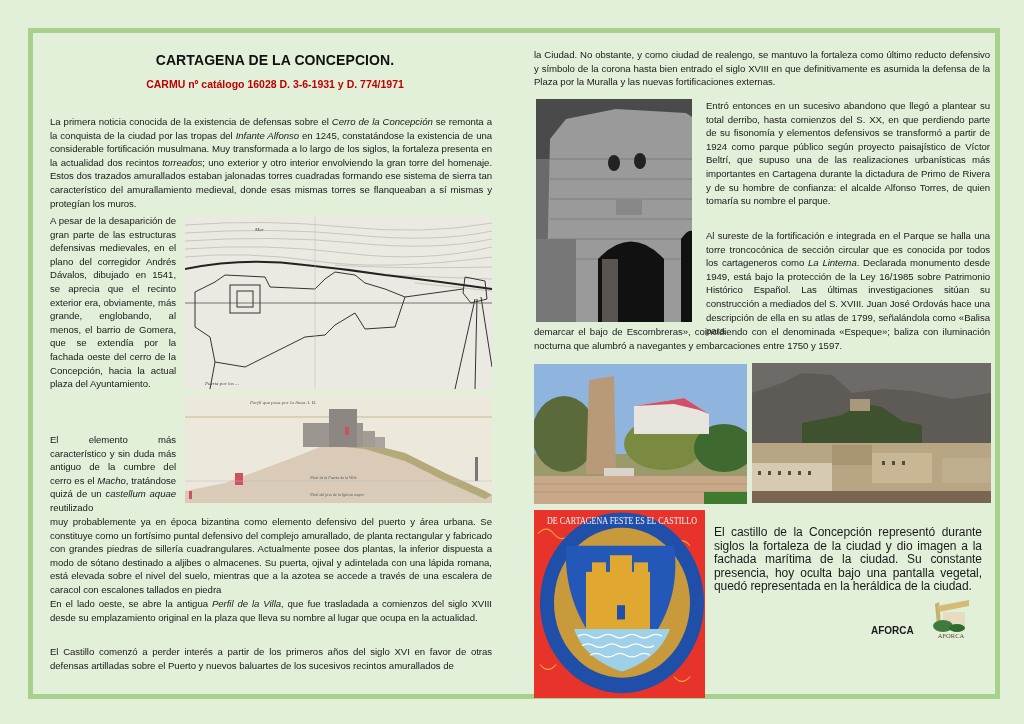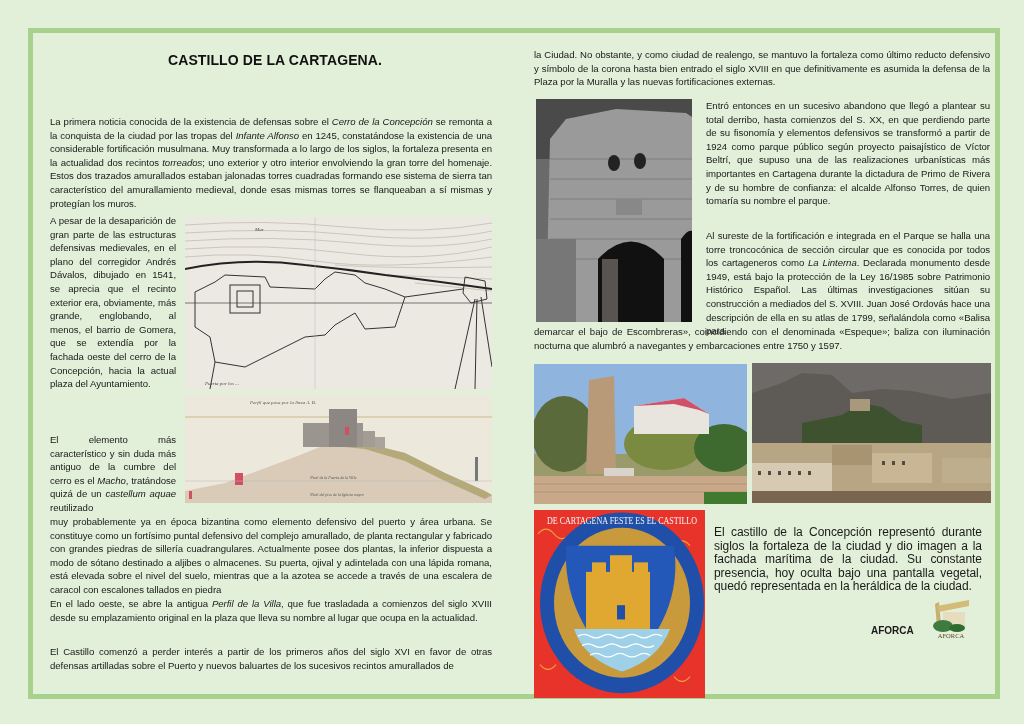--- a/index.html
+++ b/index.html
@@ -18,22 +18,23 @@
   i { font-style:italic; }
   .img { position:absolute; overflow:hidden; }
   .img svg { display:block; width:100%; height:100%; }
   .aforca { font-size:10px; font-weight:bold; color:#1a1a1a; }
 </style>
 </head>
 <body>
 
 <div class="frame"></div>
 
-<div class="abs title" style="left:40px; top:52px; width:470px;">CASTILLO DE LA CARTAGENA.</div>
+<div class="abs title" style="left:40px; top:52px; width:470px;">CARTAGENA DE LA CONCEPCION.</div>
 <div class="abs sub" style="left:40px; top:78px; width:470px;">
+  <div>CARMU nº catálogo 16028 D. 3-6-1931 y D. 774/1971</div>
 </div>
 
 <p class="abs p" style="left:50px; top:115px; width:442px;"><span>La primera noticia conocida de la existencia de defensas sobre el </span><i>Cerro de la Concepción</i><span> se remonta a la conquista de la ciudad por las tropas del </span><i>Infante Alfonso</i><span> en 1245, constatándose la existencia de una considerable fortificación musulmana. Muy transformada a lo largo de los siglos, la fortaleza presenta en la actualidad dos recintos </span><i>torreados</i><span>; uno exterior y otro interior envolviendo la gran torre del homenaje. Estos dos trazados amurallados estaban jalonadas torres cuadradas formando ese sistema de sierra tan característico del amurallamiento medieval, donde esas mismas torres se flanqueaban a sí mismas y protegían los muros.</span></p>
 
 <p class="abs p" style="left:50px; top:214px; width:126px;">A pesar de la desaparición de gran parte de las estructuras defensivas medievales, en el plano del corregidor Andrés Dávalos, dibujado en 1541, se aprecia que el recinto exterior era, obviamente, más grande, englobando, al menos, el barrio de Gomera, que se extendía por la fachada oeste del cerro de la Concepción, hacia la actual plaza del Ayuntamiento.</p>
 
 <p class="abs p" style="left:50px; top:433px; width:126px;"><span>El elemento más característico y sin duda más antiguo de la cumbre del cerro es el </span><i>Macho</i><span>, tratándose quizá de un </span><i>castellum aquae</i><span> reutilizado</span></p>
 
 <p class="abs p" style="left:50px; top:515px; width:442px;">muy probablemente ya en época bizantina como elemento defensivo del puerto y área urbana. Se constituye como un fortísimo puntal defensivo del complejo amurallado, de planta rectangular y fabricado con grandes piedras de sillería cuadrangulares. Actualmente posee dos plantas, la inferior dispuesta a modo de sótano destinado a aljibes o almacenes. Su puerta, ojival y adintelada con una lápida romana, está elevada sobre el nivel del suelo, mientras que a la azotea se accede a través de una escalera de caracol con escalones tallados en piedra</p>
 

